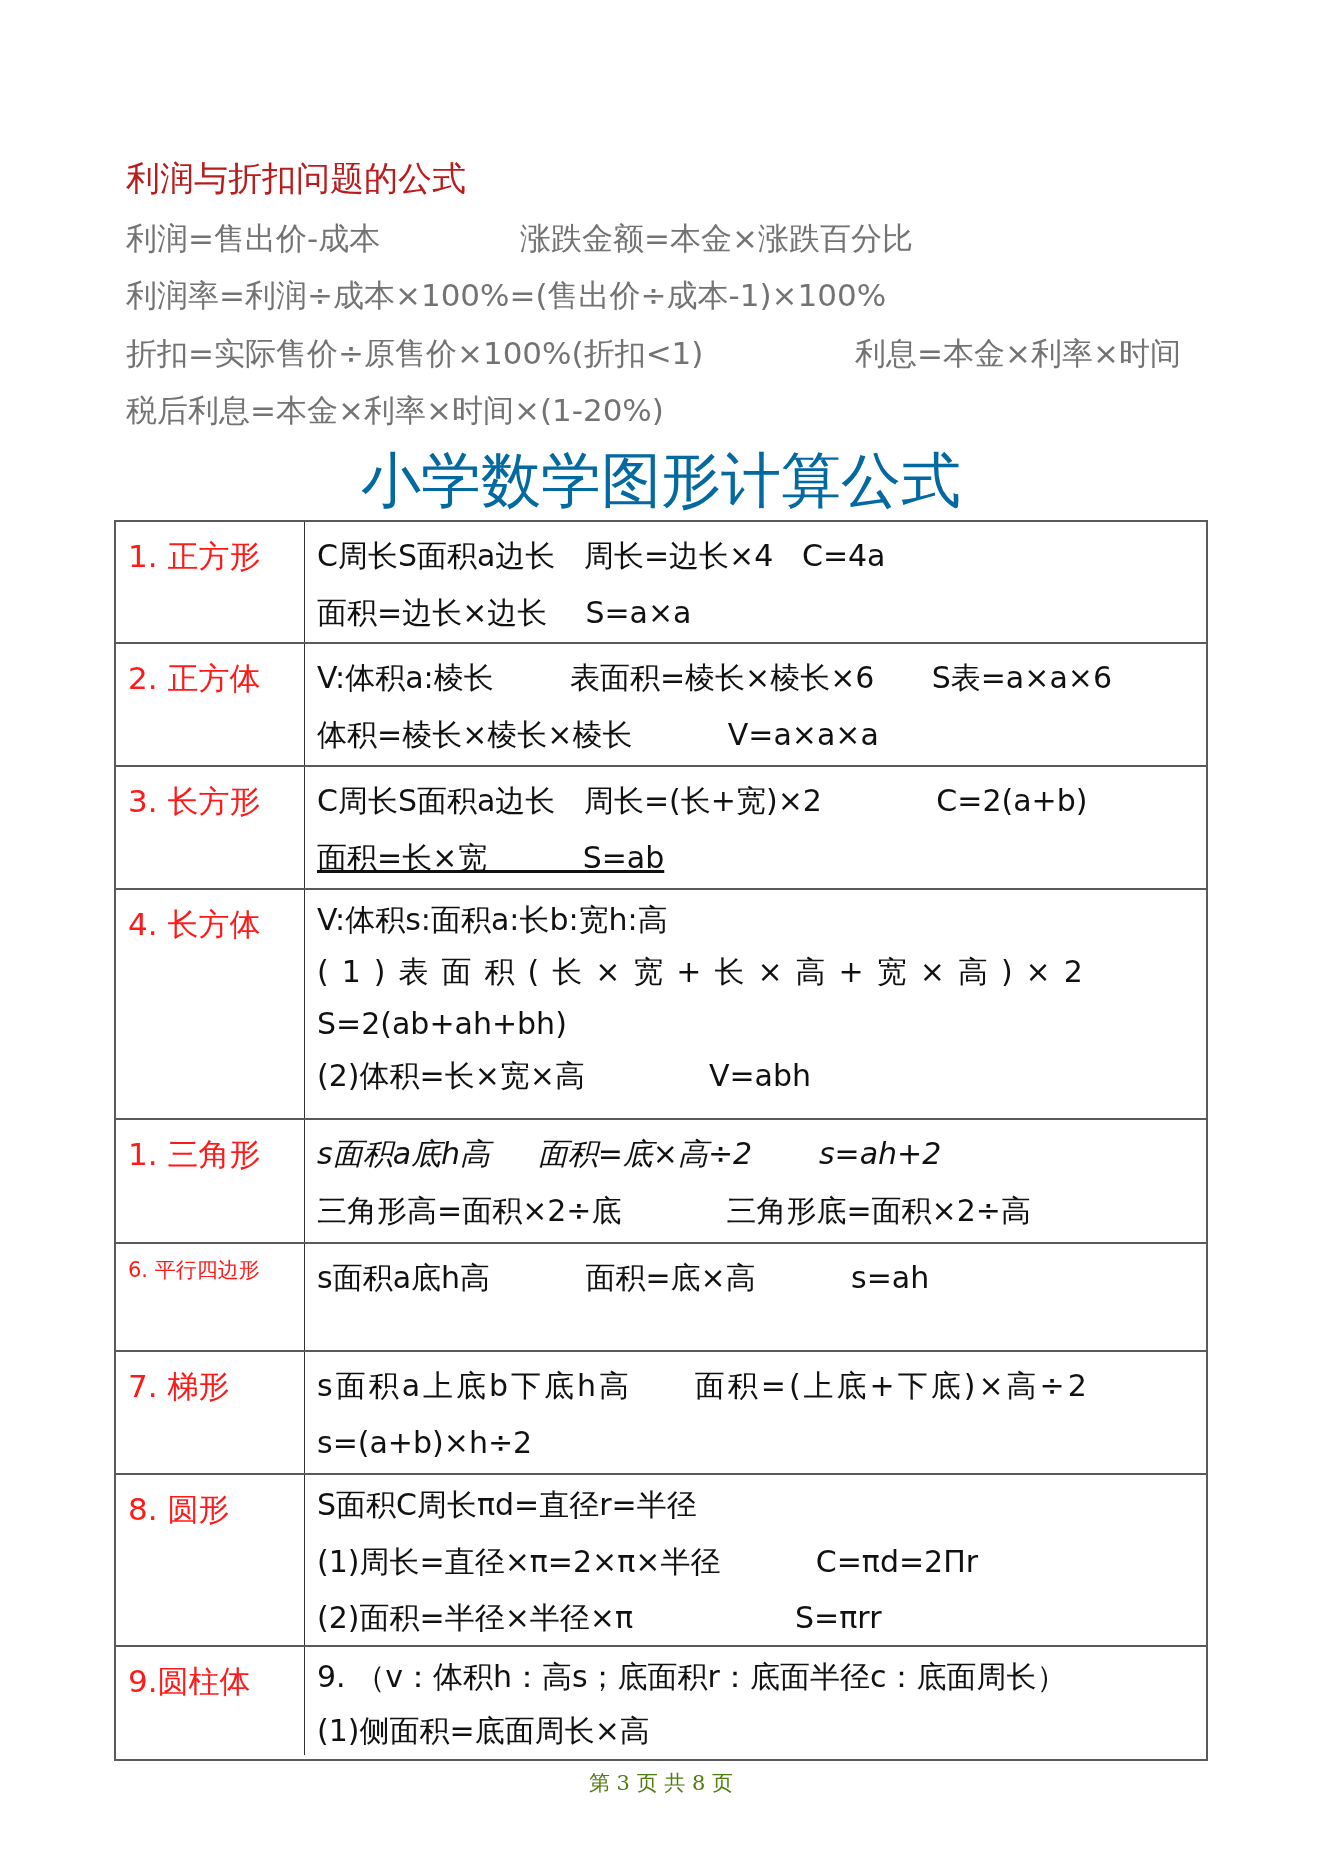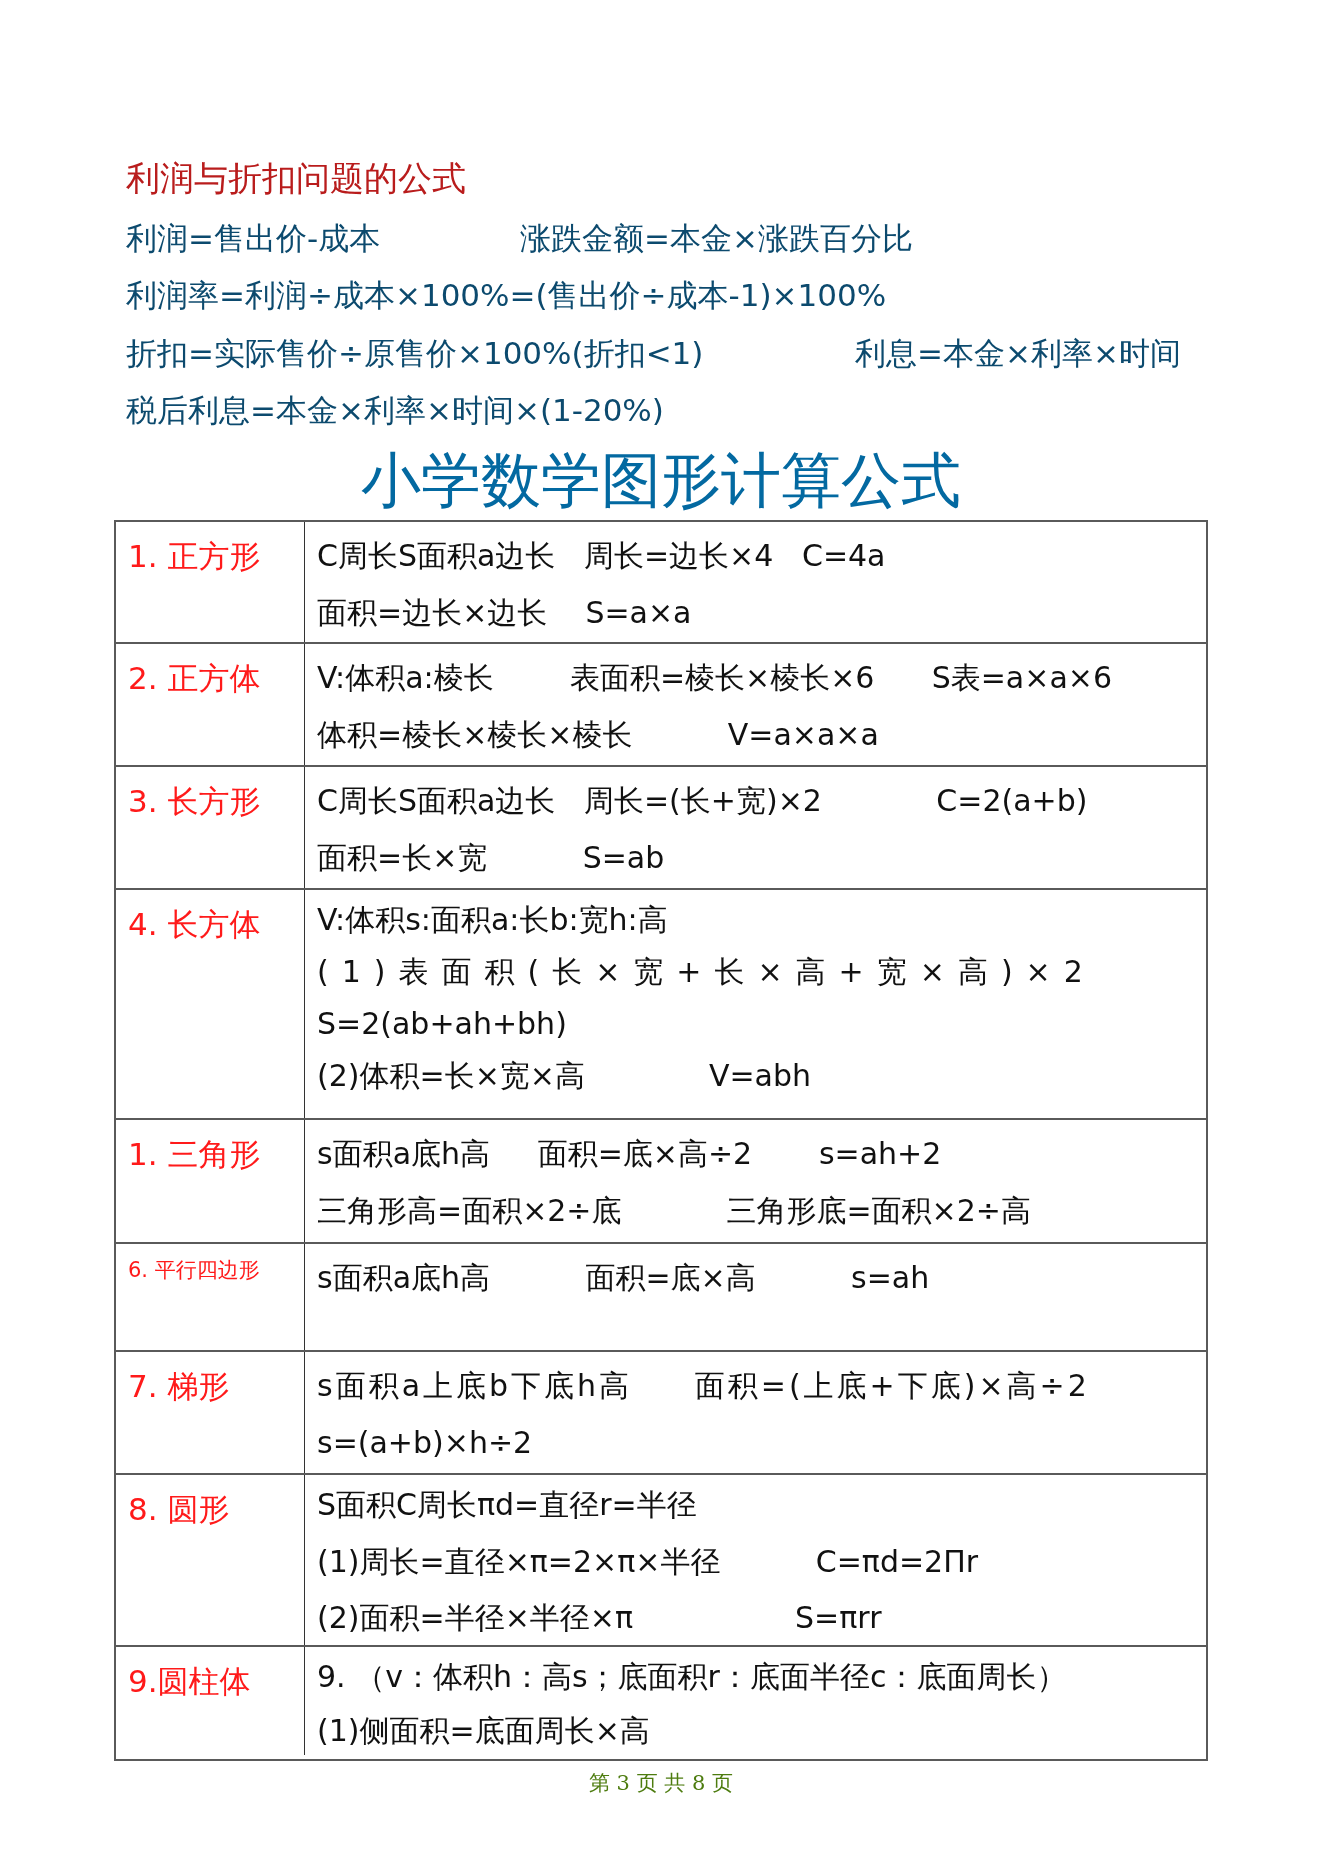--- a/index.html
+++ b/index.html
@@ -1,20 +1,20 @@
 <!DOCTYPE html>
 <html><head>
 <meta charset="utf-8">
 <style>
   html, body { margin:0; padding:0; background:#ffffff; }
   body { width:1322px; height:1871px; position:relative; overflow:hidden;
          font-family:"DejaVu Sans","Liberation Sans",sans-serif; color:#111; }
   .abs { position:absolute; white-space:pre; }
   .heading-red { left:126px; top:158px; font-size:34px; color:#b91c1c; line-height:40px; }
-  .formula-line { font-size:31px; line-height:40px; color:#0c4a6e; }
+  .formula-line { font-size:31px; line-height:40px; color:#737373; }
   .main-title { left:0; width:1322px; text-align:center; top:450px; font-size:60px;
                 color:#0369a1; line-height:60px; white-space:nowrap; }
   .table { position:absolute; left:114px; top:520px; width:1094px; height:1241px;
            border:2px solid #5a5a5a; box-sizing:border-box; }
   .row { position:absolute; left:0; right:0; border-bottom:2px solid #5a5a5a; box-sizing:border-box; }
   .row.last { border-bottom:none; }
   .label-cell { position:absolute; left:0; top:0; bottom:0; width:189px;
                 border-right:1.5px solid #333; box-sizing:border-box; }
   .label { position:absolute; left:12px; top:14px; font-size:31px; color:#ff1a1a;
            line-height:40px; white-space:nowrap; }
@@ -64,42 +64,42 @@
       <div class="cline" style="top:71px;">体积=棱长×棱长×棱长          V=a×a×a</div>
     </div>
   </div>
 
   <div class="row" style="top:245px; height:123px;">
     <div class="label-cell">
       <div class="label">3. 长方形</div>
     </div>
     <div class="content-cell">
       <div class="cline" style="top:14px;">C周长S面积a边长   周长=(长+宽)×2            C=2(a+b)</div>
-      <div class="cline" style="top:71px;">面积=长×宽          S=ab</div>
+      <div class="cline" style="top:71px;text-decoration:underline;">面积=长×宽          S=ab</div>
     </div>
   </div>
 
   <div class="row" style="top:368px; height:230px;">
     <div class="label-cell">
       <div class="label">4. 长方体</div>
     </div>
     <div class="content-cell">
       <div class="cline" style="top:10px;">V:体积s:面积a:长b:宽h:高</div>
       <div class="cline justify" style="top:62px;">(1)表面积(长×宽+长×高+宽×高)×2</div>
       <div class="cline" style="top:114px;">S=2(ab+ah+bh)</div>
       <div class="cline" style="top:166px;">(2)体积=长×宽×高             V=abh</div>
     </div>
   </div>
 
   <div class="row" style="top:598px; height:124px;">
     <div class="label-cell">
       <div class="label">1. 三角形</div>
     </div>
     <div class="content-cell">
-      <div class="cline" style="top:14px;">s面积a底h高     面积=底×高÷2       s=ah+2</div>
+      <div class="cline" style="top:14px;font-style:italic;">s面积a底h高     面积=底×高÷2       s=ah+2</div>
       <div class="cline" style="top:71px;">三角形高=面积×2÷底           三角形底=面积×2÷高</div>
     </div>
   </div>
 
   <div class="row" style="top:722px; height:108px;">
     <div class="label-cell">
       <div class="label small">6. 平行四边形</div>
     </div>
     <div class="content-cell">
       <div class="cline" style="top:14px;">s面积a底h高          面积=底×高          s=ah</div>

